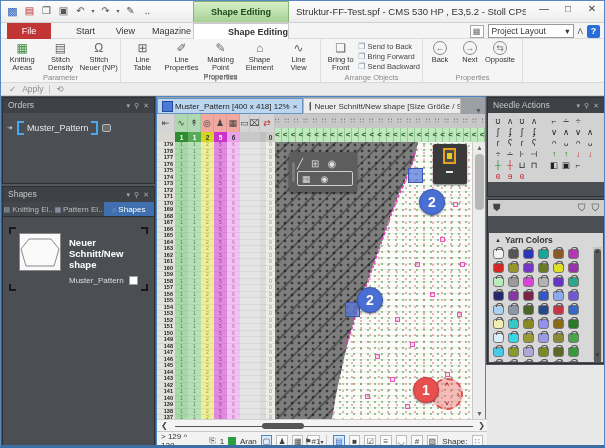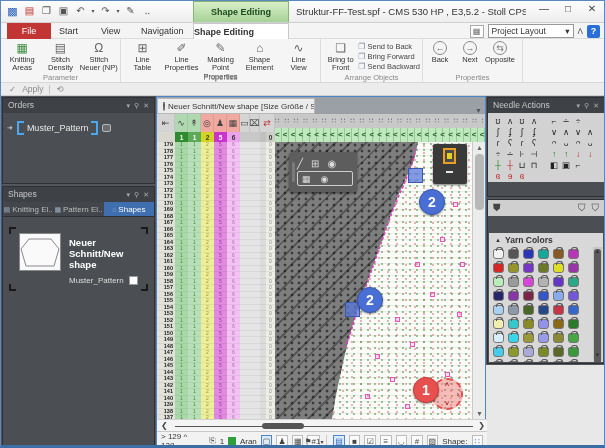--- a/index.html
+++ b/index.html
@@ -11,21 +11,21 @@
 .qat span{display:inline-block;width:15px;height:16px;line-height:16px;text-align:center;font-size:10px;color:#555}
 .qat .logo{color:#2a5fb8;font-size:11px}
 .qat .doc{color:#c03030}
 .ctxgroup{position:absolute;left:192px;top:0;width:96px;height:21px;background:linear-gradient(#d8eec8,#a6d296);border:1px solid #86b476;border-bottom:none;text-align:center;line-height:20px;font-size:9px;font-weight:bold;color:#1c4a1c}
 .tb-title{position:absolute;left:295px;top:0;width:230px;height:22px;line-height:22px;font-size:9.5px;color:#333;text-align:center;white-space:nowrap;overflow:hidden}
 .winbtns{position:absolute;right:4px;top:2px;display:flex;gap:8px}
 .winbtns span{width:16px;text-align:center;font-size:10px;color:#444}
 
 .menurow{position:absolute;left:0;top:22px;width:100%;height:16px;background:#f4f4f4;border-bottom:1px solid #dcdcdc}
 .filebtn{position:absolute;left:6px;top:0;width:44px;height:16px;background:#c23535;color:#fff;text-align:center;line-height:16px;font-size:9px}
-.mtab{position:absolute;top:0;height:16px;line-height:16px;font-size:9px;color:#333;text-align:left}
+.mtab{position:absolute;top:0;height:16px;line-height:16px;font-size:9px;color:#333;text-align:right}
 .mtab.active{background:#fff;border:1px solid #c8c8c8;border-bottom:none;font-weight:bold}
 .menu-right{position:absolute;right:4px;top:1px;display:flex;align-items:center;gap:4px}
 .layout-ico{width:14px;height:13px;border:1px solid #aaa;background:#fff;font-size:8px;text-align:center;line-height:12px;color:#666}
 .layout-dd{width:86px;height:14px;border:1px solid #9a9a9a;background:#fff;font-size:8.5px;line-height:13px;padding:0 3px;display:flex;justify-content:space-between;color:#333}
 .mini{font-size:8px;color:#555}
 .helpbtn{width:13px;height:13px;background:#2a6fd8;color:#fff;font-size:9px;font-weight:bold;text-align:center;line-height:13px;border-radius:2px}
 
 .ribbon{position:absolute;left:0;top:38px;width:100%;height:44px;background:#f5f5f5;border-bottom:1px solid #d8d8d8;display:flex}
 .rgroup{position:relative;height:100%;border-right:1px solid #dedede;padding:1px 2px 10px 2px;display:flex;align-items:flex-start}
 .rgroup .glabel{position:absolute;left:0;right:0;bottom:0;text-align:center;font-size:7.5px;color:#8a8a8a}
@@ -179,21 +179,21 @@
       <span>—</span>
       <span>□</span>
       <span>✕</span>
     </div>
   </div>
 
   <div class="menurow">
     <div class="filebtn">File</div>
     <span class="mtab" style="left:58px;width:36px">Start</span>
     <span class="mtab" style="left:100px;width:34px">View</span>
-    <span class="mtab" style="left:140px;width:50px">Navigation</span>
+    <span class="mtab" style="left:140px;width:50px">Magazine</span>
     <span class="mtab active" style="left:192px;width:96px">Shape Editing</span>
     <div class="menu-right">
       <span class="layout-ico">▦</span>
       <span class="layout-dd">
         <span>Project Layout</span>
         <span>▾</span>
       </span>
       <span class="mini">ᐱ</span>
       <span class="helpbtn">?</span>
     </div>
@@ -347,20 +347,25 @@
                 <span class="swatch"></span>
               </div>
           </span>
         </div>
       </div>
     </div>
   </div>
 
   <div class="center">
     <div class="doctabs">
+      <span class="dtab active" style="max-width:170px">
+        <span class="tabico grid"></span>
+        <span>Muster_Pattern [400 x 418] 12%</span>
+        <span>×</span>
+      </span>
       <span class="dtab inactive" style="max-width:158px">
         <span class="tabico shp"></span>
         <span>Neuer Schnitt/New shape [Size Größe / Size M] 2%</span>
       </span>
       <span class="dcaret">▼</span>
     </div>
 
     <div class="hdr-icons" id="hdr-icons">
         <span class="hcell" style="width: 18px; background: rgb(212, 212, 212);">⇤</span>
         <span class="hcell" style="width: 13px; background: rgb(176, 216, 176);">∿</span>

